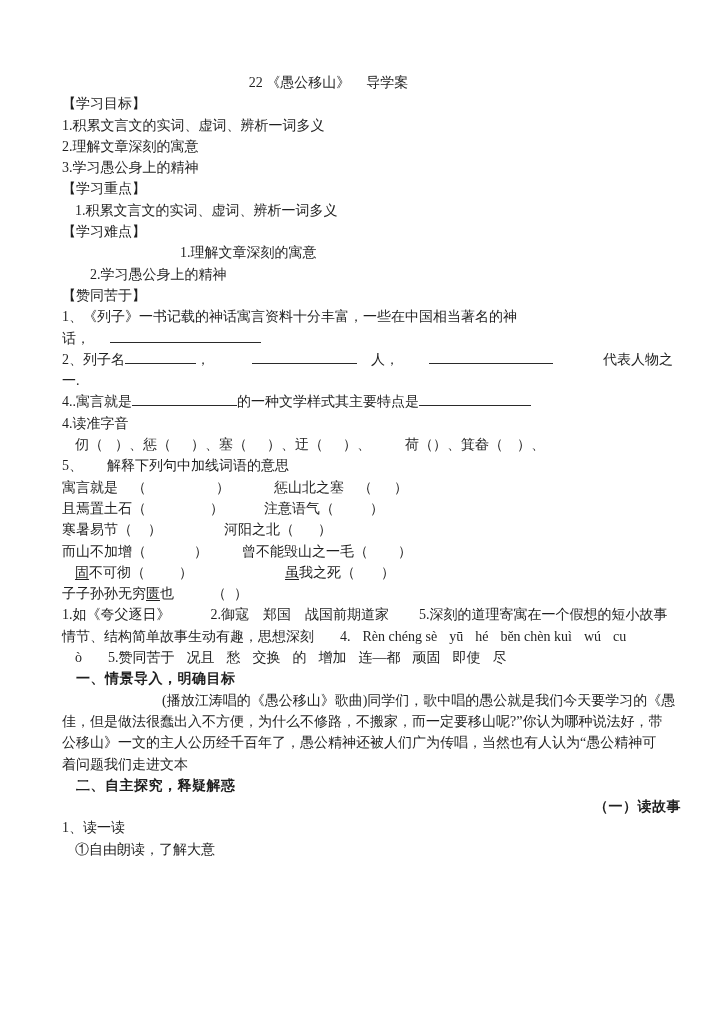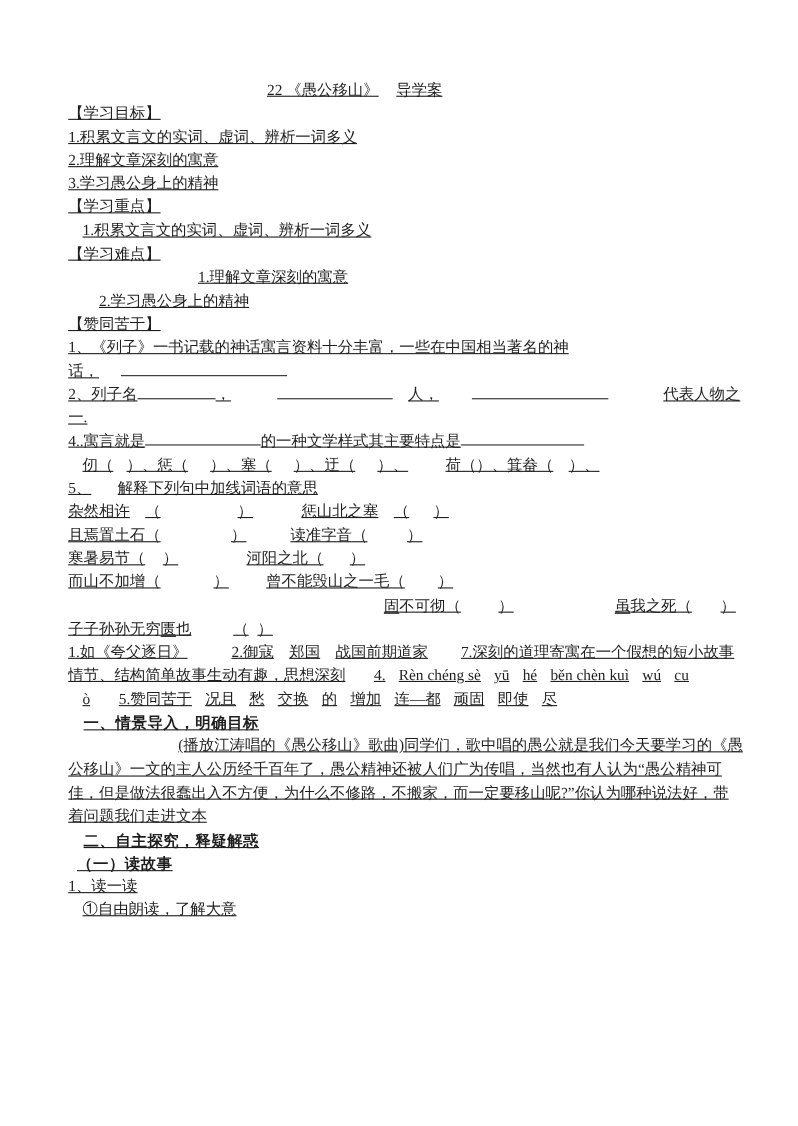--- a/index.html
+++ b/index.html
@@ -2,21 +2,21 @@
 <html><head>
 <meta charset="utf-8">
 <title>22 《愚公移山》 导学案</title>
 <style>
   html,body{margin:0;padding:0;background:#ffffff;}
   body{
     width:725px;height:1024px;overflow:hidden;
     font-family:"Liberation Serif","DejaVu Serif",serif;
     font-size:14px;color:#1f1f1f;
   }
-  .page{padding:72px 56px 0 62px;text-decoration:underline;}
+  .page{padding:72px 44px 0 62px;}
   .line{
     line-height:21.3px;height:21.3px;
     white-space:nowrap;
   }
   .title{text-align:center;padding-right:86px;}
   .hei{
     font-family:"Liberation Sans","DejaVu Sans",sans-serif;
     font-weight:bold;letter-spacing:0.5px;
   }
   .u{text-decoration:underline;text-underline-offset:2px;}
@@ -40,33 +40,34 @@
     <div class="line" style="padding-left: 13px;"><span>1.积累文言文的实词、虚词、辨析一词多义</span></div>
     <div class="line"><span>【学习难点】</span></div>
     <div class="line" style="padding-left: 118px;"><span>1.理解文章深刻的寓意</span></div>
     <div class="line" style="padding-left: 28px;"><span>2.学习愚公身上的精神</span></div>
     <div class="line"><span>【赞同苦于】</span></div>
     <div class="line"><span>1、《列子》一书记载的神话寓言资料十分丰富，一些在中国相当著名的神</span></div>
     <div class="line"><span>话，</span><span class="gap" style="width: 20px;"></span><span class="blank" style="width: 151px;"></span></div>
     <div class="line"><span>2、列子名</span><span class="blank" style="width: 71px;"></span><span>，</span><span class="gap" style="width: 42px;"></span><span class="blank" style="width: 105px;"></span><span class="gap" style="width: 14px;"></span><span>人，</span><span class="gap" style="width: 30px;"></span><span class="blank" style="width: 124px;"></span><span class="gap" style="width: 50px;"></span><span>代表人物之</span></div>
     <div class="line"><span>一.</span></div>
     <div class="line"><span>4..寓言就是</span><span class="blank" style="width: 105px;"></span><span>的一种文学样式其主要特点是</span><span class="blank" style="width: 112px;"></span></div>
+    <div class="line"><span>4.读准字音</span></div>
     <div class="line" style="padding-left: 13px;"><span>仞（</span><span class="gap" style="width: 12px;"></span><span>）、惩（</span><span class="gap" style="width: 20px;"></span><span>）、塞（</span><span class="gap" style="width: 20px;"></span><span>）、迂（</span><span class="gap" style="width: 20px;"></span><span>）、</span><span class="gap" style="width: 34px;"></span><span>荷（）、箕畚（</span><span class="gap" style="width: 14px;"></span><span>）、</span></div>
     <div class="line"><span>5、</span><span class="gap" style="width: 24px;"></span><span>解释下列句中加线词语的意思</span></div>
-    <div class="line"><span>杂然相许</span><span class="gap" style="width: 14px;"></span><span>（</span><span class="gap" style="width: 70px;"></span><span>）</span><span class="gap" style="width: 44px;"></span><span>惩山北之塞</span><span class="gap" style="width: 14px;"></span><span>（</span><span class="gap" style="width: 22px;"></span><span>）</span></div>
-    <div class="line"><span>且焉置土石（</span><span class="gap" style="width: 64px;"></span><span>）</span><span class="gap" style="width: 40px;"></span><span>读准字音（</span><span class="gap" style="width: 36px;"></span><span>）</span></div>
+    <div class="line"><span>寓言就是</span><span class="gap" style="width: 14px;"></span><span>（</span><span class="gap" style="width: 70px;"></span><span>）</span><span class="gap" style="width: 44px;"></span><span>惩山北之塞</span><span class="gap" style="width: 14px;"></span><span>（</span><span class="gap" style="width: 22px;"></span><span>）</span></div>
+    <div class="line"><span>且焉置土石（</span><span class="gap" style="width: 64px;"></span><span>）</span><span class="gap" style="width: 40px;"></span><span>注意语气（</span><span class="gap" style="width: 36px;"></span><span>）</span></div>
     <div class="line"><span>寒暑易节（</span><span class="gap" style="width: 16px;"></span><span>）</span><span class="gap" style="width: 62px;"></span><span>河阳之北（</span><span class="gap" style="width: 24px;"></span><span>）</span></div>
     <div class="line"><span>而山不加增（</span><span class="gap" style="width: 48px;"></span><span>）</span><span class="gap" style="width: 34px;"></span><span>曾不能毁山之一毛（</span><span class="gap" style="width: 30px;"></span><span>）</span></div>
-    <div class="line" style="padding-left: 13px; text-align: right;"><span class="u">固</span><span>不可彻（</span><span class="gap" style="width: 34px;"></span><span>）</span><span class="gap" style="width: 92px;"></span><span class="u">虽</span><span>我之死（</span><span class="gap" style="width: 26px;"></span><span>）</span></div>
+    <div class="line" style="padding-left: 13px;"><span class="u">固</span><span>不可彻（</span><span class="gap" style="width: 34px;"></span><span>）</span><span class="gap" style="width: 92px;"></span><span class="u">虽</span><span>我之死（</span><span class="gap" style="width: 26px;"></span><span>）</span></div>
     <div class="line"><span>子子孙孙无穷</span><span class="u">匮</span><span>也</span><span class="gap" style="width: 38px;"></span><span>（</span><span class="gap" style="width: 8px;"></span><span>）</span></div>
-    <div class="line"><span>1.如《夸父逐日》</span><span class="gap" style="width: 40px;"></span><span>2.御寇</span><span class="gap" style="width: 14px;"></span><span>郑国</span><span class="gap" style="width: 14px;"></span><span>战国前期道家</span><span class="gap" style="width: 30px;"></span><span>7.深刻的道理寄寓在一个假想的短小故事</span></div>
+    <div class="line"><span>1.如《夸父逐日》</span><span class="gap" style="width: 40px;"></span><span>2.御寇</span><span class="gap" style="width: 14px;"></span><span>郑国</span><span class="gap" style="width: 14px;"></span><span>战国前期道家</span><span class="gap" style="width: 30px;"></span><span>5.深刻的道理寄寓在一个假想的短小故事</span></div>
     <div class="line"><span>情节、结构简单故事生动有趣，思想深刻</span><span class="gap" style="width: 26px;"></span><span>4.</span><span class="gap" style="width: 12px;"></span><span>Rèn chéng sè</span><span class="gap" style="width: 12px;"></span><span>yū</span><span class="gap" style="width: 12px;"></span><span>hé</span><span class="gap" style="width: 12px;"></span><span>běn chèn kuì</span><span class="gap" style="width: 12px;"></span><span>wú</span><span class="gap" style="width: 12px;"></span><span>cu</span></div>
     <div class="line" style="padding-left: 13px;"><span>ò</span><span class="gap" style="width: 26px;"></span><span>5.赞同苦于</span><span class="gap" style="width: 12px;"></span><span>况且</span><span class="gap" style="width: 12px;"></span><span>愁</span><span class="gap" style="width: 12px;"></span><span>交换</span><span class="gap" style="width: 12px;"></span><span>的</span><span class="gap" style="width: 12px;"></span><span>增加</span><span class="gap" style="width: 12px;"></span><span>连—都</span><span class="gap" style="width: 12px;"></span><span>顽固</span><span class="gap" style="width: 12px;"></span><span>即使</span><span class="gap" style="width: 12px;"></span><span>尽</span></div>
     <div class="line hei" style="padding-left: 14px;"><span>一、情景导入，明确目标</span></div>
     <div class="line" style="padding-left: 100px;"><span>(播放江涛唱的《愚公移山》歌曲)同学们，歌中唱的愚公就是我们今天要学习的《愚</span></div>
+    <div class="line"><span>佳，但是做法很蠢出入不方便，为什么不修路，不搬家，而一定要移山呢?”你认为哪种说法好，带</span></div>
     <div class="line"><span>公移山》一文的主人公历经千百年了，愚公精神还被人们广为传唱，当然也有人认为“愚公精神可</span></div>
-    <div class="line"><span>佳，但是做法很蠢出入不方便，为什么不修路，不搬家，而一定要移山呢?”你认为哪种说法好，带</span></div>
     <div class="line"><span>着问题我们走进文本</span></div>
     <div class="line hei" style="padding-left: 14px;"><span>二、自主探究，释疑解惑</span></div>
-    <div class="line hei" style="padding-left: 8px;"><span>（一）读故事</span></div>
+    <div class="line hei" style="padding-left: 8px; text-align: right;"><span>（一）读故事</span></div>
     <div class="line"><span>1、读一读</span></div>
     <div class="line" style="padding-left: 13px;"><span>①自由朗读，了解大意</span></div>
   </div>
 
 </body></html>

